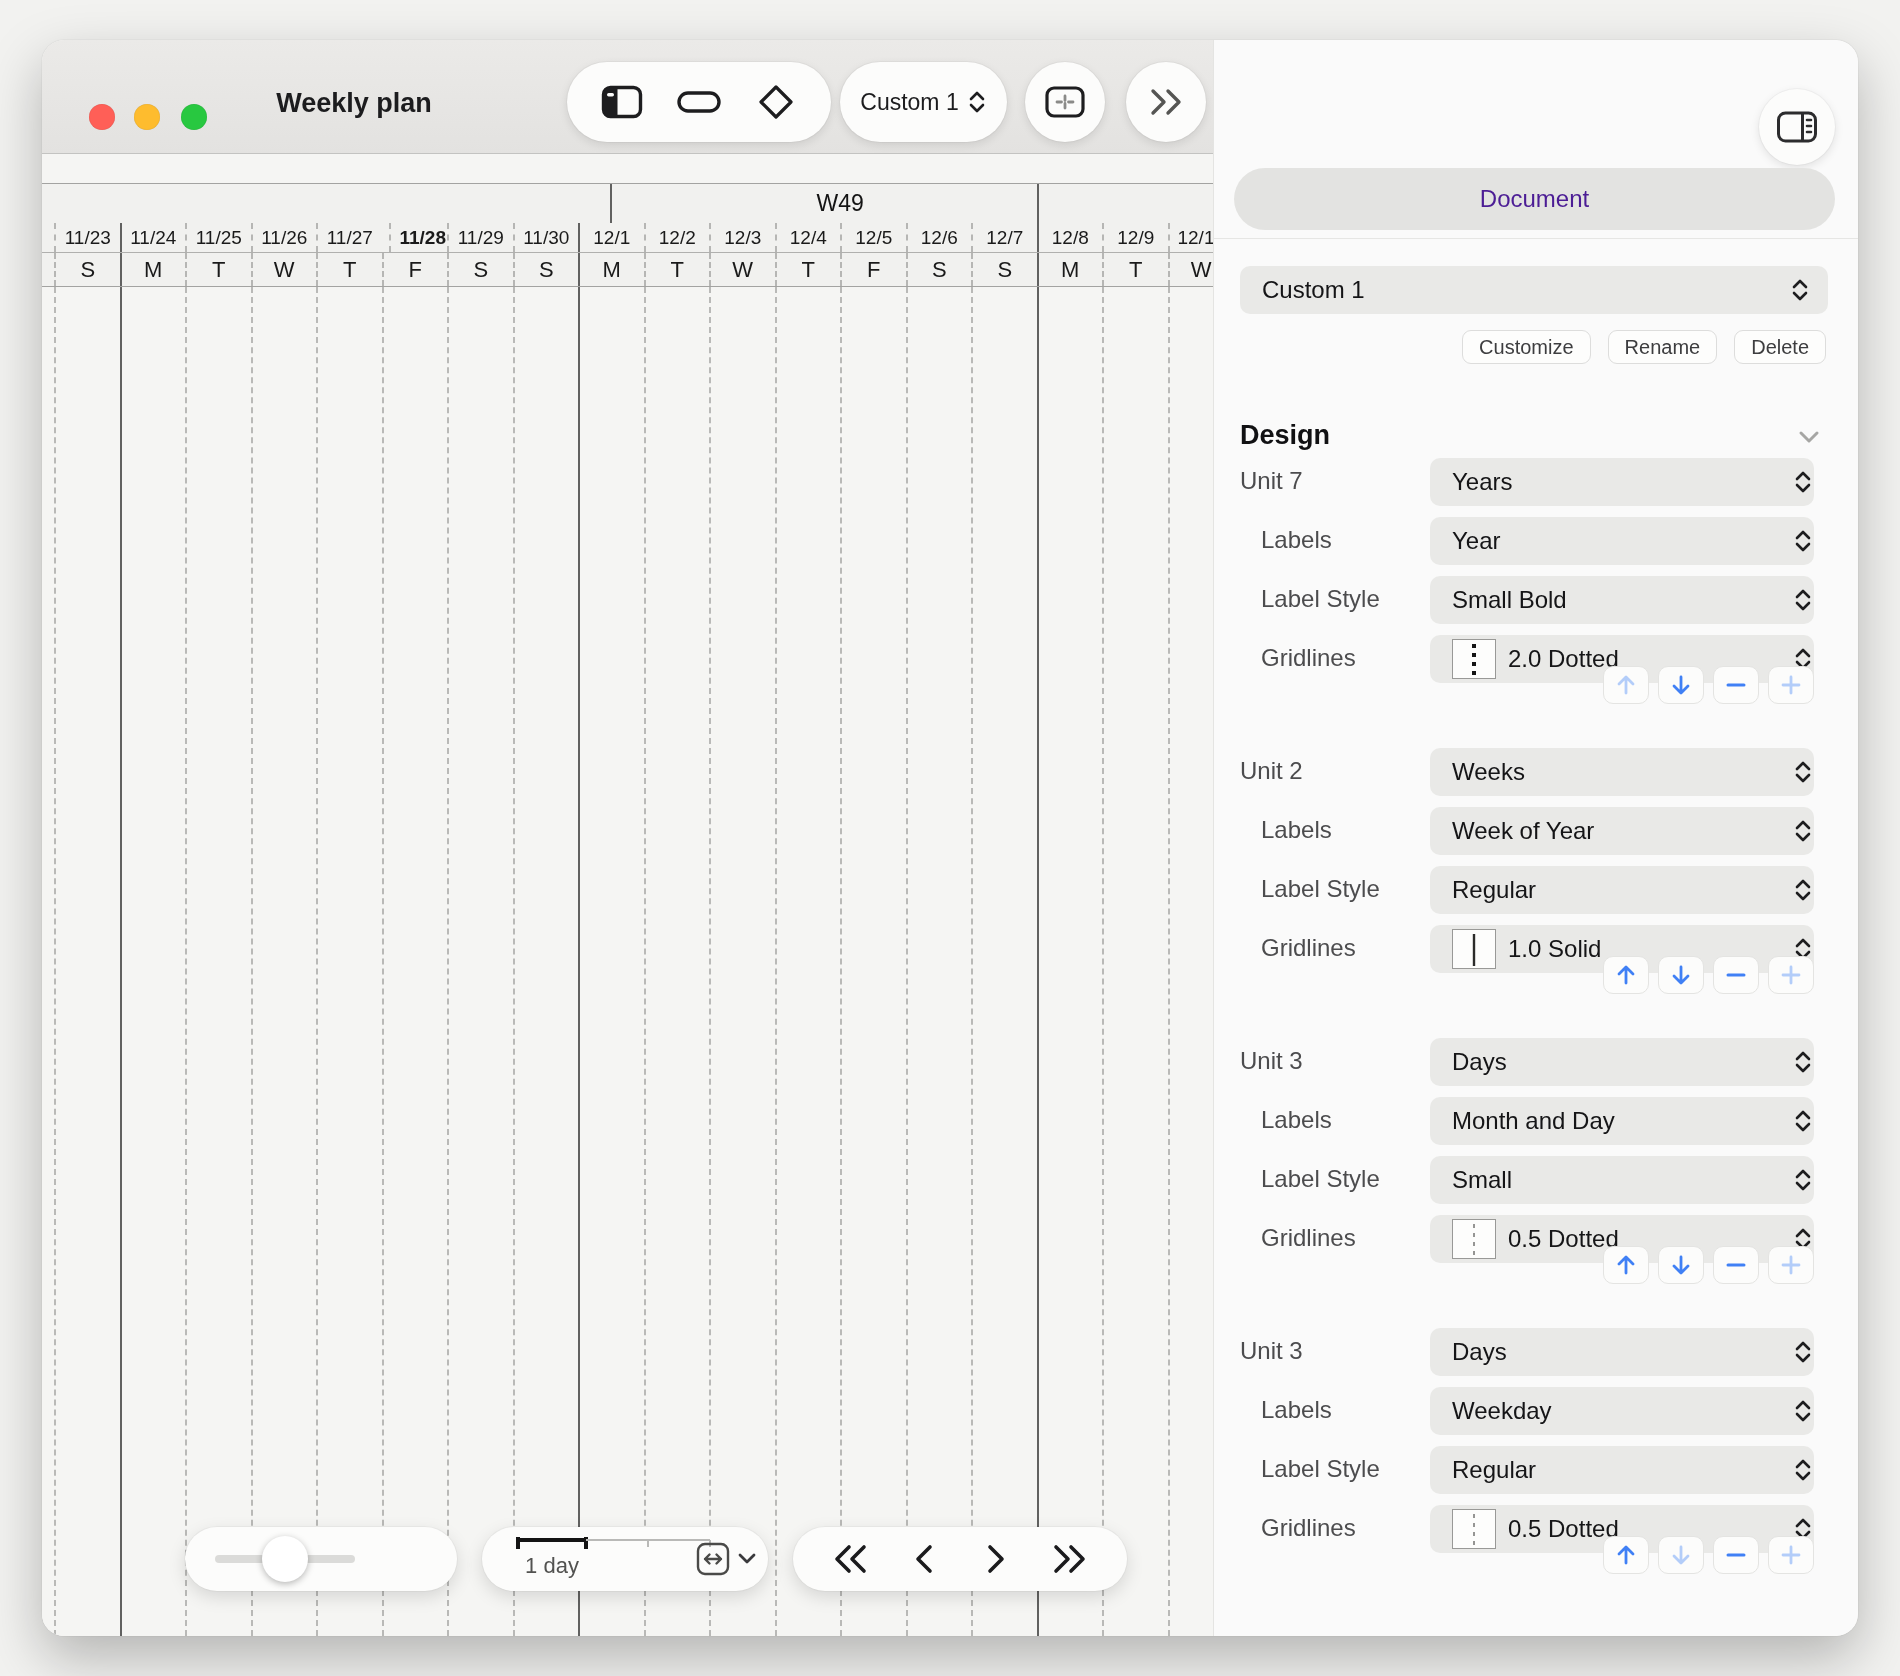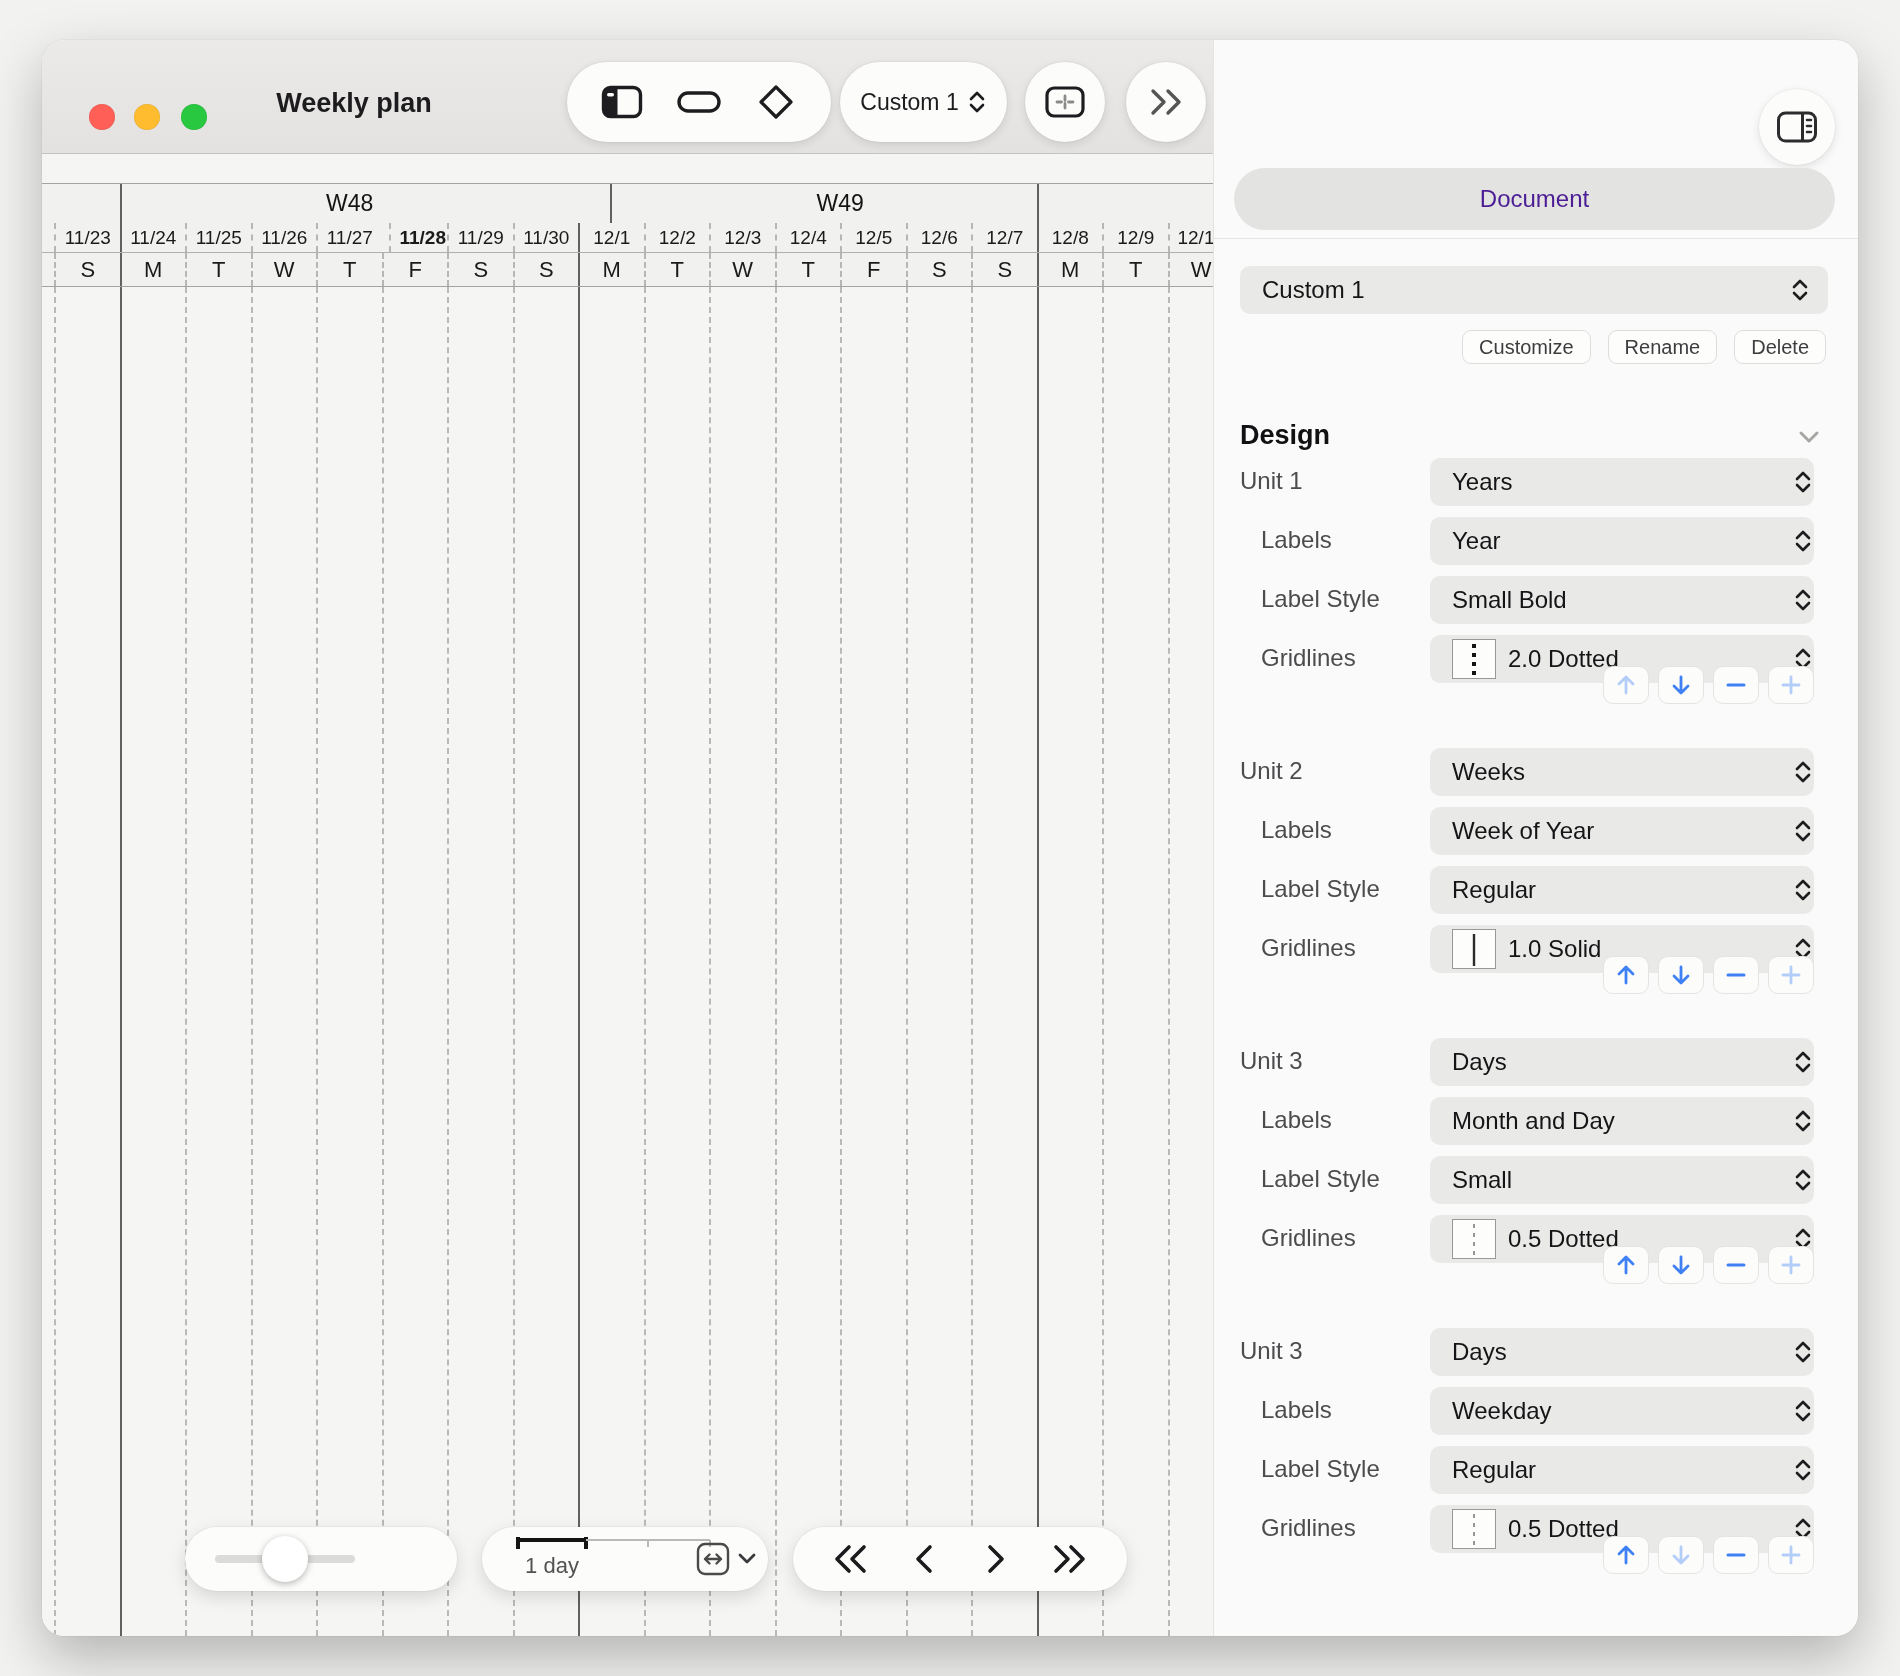--- a/index.html
+++ b/index.html
@@ -149,21 +149,20 @@
 
       <button class="circle-btn more-btn">
         <svg width="38" height="30" viewBox="0 0 38 30">
           <path d="M6 4 L17 15 L6 26 M21 4 L32 15 L21 26" fill="none" stroke="#555553" stroke-width="3.4" stroke-linecap="round" stroke-linejoin="round"></path>
         </svg>
       </button>
     </div>
 
     <div class="hrow week-row" id="weekRow">
         <div class="cell" style="left: 12px; width: 65.5px;"></div>
-        <div class="cell heavy" style="left: 77.5px; width: 458.5px;">W48</div>
         <div class="cell heavy" style="left: 536px; width: 458.5px; margin-left: 32px;">W49</div>
         <div class="cell heavy" style="left: 994.5px; width: 196.5px;"></div>
       </div>
     <div class="hrow date-row" id="dateRow">
         <div class="cell dashed" style="left: 12px; width: 65.5px;">11/23</div>
         <div class="cell heavy" style="left: 77.5px; width: 65.5px;">11/24</div>
         <div class="cell dashed" style="left: 143px; width: 65.5px;">11/25</div>
         <div class="cell dashed" style="left: 208.5px; width: 65.5px;">11/26</div>
         <div class="cell dashed" style="left: 274px; width: 65.5px;">11/27</div>
         <div class="cell dashed" style="left: 347px; width: 65.5px; font-weight: bold;">11/28</div>
@@ -303,21 +302,21 @@
     <div class="design-row">
       <div class="design-title">Design</div>
       <svg class="design-chev" width="24" height="16" viewBox="0 0 24 16">
         <path d="M4 3 L12 11 L20 3" fill="none" stroke="#a6a6a4" stroke-width="3" stroke-linecap="round" stroke-linejoin="round"></path>
       </svg>
     </div>
 
     <div id="units">
         <div class="unit-block" style="top: 418px;">
           <div class="u-row" style="top: 0px;">
-            <div class="u-label" style="left: 26px;">Unit 1</div>
+            <div class="u-label" style="left: 26px;">Unit 7</div>
             <div class="select u-select">
               <div class="grow">Years</div>
               <span>
                 <svg width="20" height="28" viewBox="0 0 20 28">
                   <path d="M4 11 L10 5 L16 11 M4 17 L10 23 L16 17" fill="none" stroke="#1d1d1f" stroke-width="2.6" stroke-linecap="round" stroke-linejoin="round"></path>
                 </svg>
               </span>
             </div>
           </div>
           <div class="u-row" style="top: 59px;">

